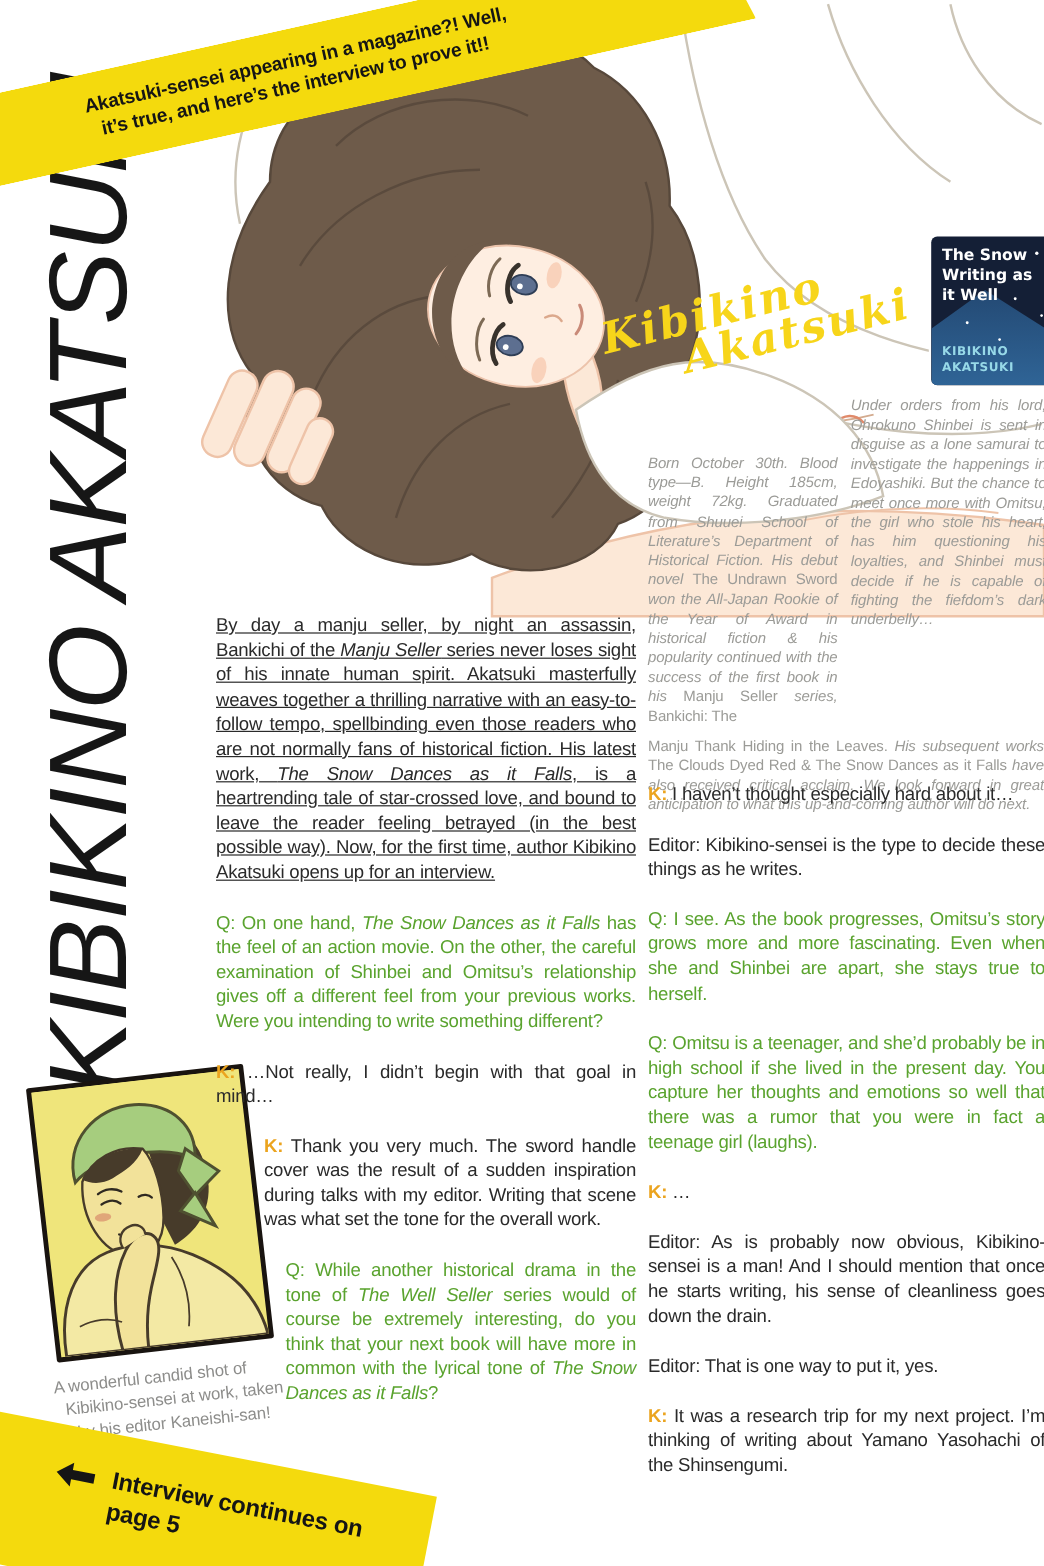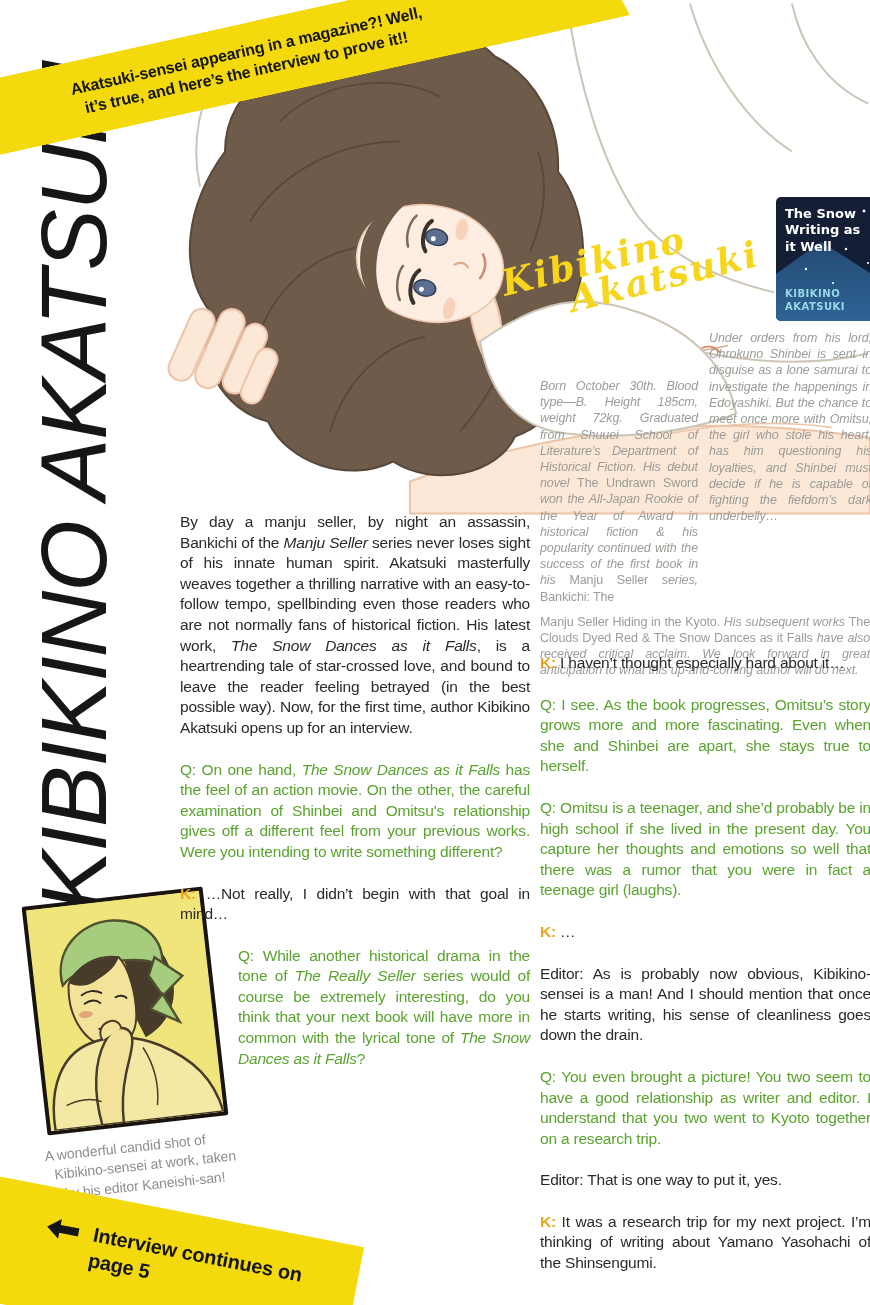--- a/index.html
+++ b/index.html
@@ -73,21 +73,21 @@
     text-align:justify;letter-spacing:-.1px;}
   #profile .cols{display:flex;gap:11px;}
   #profile .col1{width:158px;flex:none;margin-top:48px;}
   #profile .col2{flex:1;}
   #profile em{font-style:normal;}
   #profile .bio2{margin-top:9px;width:330px;}
   
   .flowcol{position:absolute;z-index:3;font-size:15.5px;line-height:20.6px;text-align:justify;letter-spacing:-.2px;}
   #article-left{left:180px;top:512px;width:350px;}
   #interview-right{left:540px;top:632px;width:331px;}
-  #intro{color:var(--text-black);margin-bottom:2px;}
+  #intro{color:var(--text-black);margin-bottom:2px;text-decoration:underline;}
   .item{margin-top:21px;}
   .item.s-q{color:var(--q-green);font-weight:400;}
   .item.s-k{color:var(--text-black);}
   .item.s-k .pre{color:var(--k-orange);font-weight:700;}
   .item.s-ed{color:var(--text-black);}
   .item em{font-style:italic;}
   
   #photo{
     position:absolute;left:34px;top:896px;width:182px;height:230px;
     transform:rotate(-6.5deg);z-index:2;
@@ -218,39 +218,40 @@
       <span>KIBIKINO</span>
       <span>AKATSUKI</span>
     </div>
   </div>
 
   <div id="profile" class="profile">
     <div class="cols">
       <p class="col1">Born October 30th. Blood type—B. Height 185cm, weight 72kg. Graduated from Shuuei School of Literature’s Department of Historical Fiction. His debut novel <em>The Undrawn Sword</em> won the All-Japan Rookie of the Year of Award in historical fiction &amp; his popularity continued with the success of the first book in his <em>Manju Seller</em> series, <em>Bankichi: The</em></p>
       <p class="col2">Under orders from his lord, Ohrokuno Shinbei is sent in disguise as a lone samurai to investigate the happenings in Edoyashiki. But the chance to meet once more with Omitsu, the girl who stole his heart, has him questioning his loyalties, and Shinbei must decide if he is capable of fighting the fiefdom’s dark underbelly…</p>
     </div>
-    <p class="bio2"><em>Manju Seller Hiding in the Kyoto.</em> His subsequent works <em>The Clouds Dyed Red &amp; The Snow Dances as it Falls</em> have also received critical acclaim. We look forward in great anticipation to what this up-and-coming author will do next.</p>
+    <p class="bio2"><em>Manju Thank Hiding in the Leaves.</em> His subsequent works <em>The Clouds Dyed Red &amp; The Snow Dances as it Falls</em> have also received critical acclaim. We look forward in great anticipation to what this up-and-coming author will do next.</p>
   </div>
 
   <div id="article-left" class="flowcol">
     <p id="intro">By day a manju seller, by night an assassin, Bankichi of the <em>Manju Seller</em> series never loses sight of his innate human spirit. Akatsuki masterfully weaves together a thrilling narrative with an easy-to-follow tempo, spellbinding even those readers who are not normally fans of historical fiction. His latest work, <em>The Snow Dances as it Falls</em>, is a heartrending tale of star-crossed love, and bound to leave the reader feeling betrayed (in the best possible way). Now, for the first time, author Kibikino Akatsuki opens up for an interview.</p>
     <div id="interview-left">
         <p class="item s-q"><span class="pre">Q:</span> On one hand, <em>The Snow Dances as it Falls</em> has the feel of an action movie. On the other, the careful examination of Shinbei and Omitsu’s relationship gives off a different feel from your previous works. Were you intending to write something different?</p>
         <p class="item s-k"><span class="pre">K:</span> …Not really, I didn’t begin with that goal in mind…</p>
-        <p class="item s-q" style="margin-left: 58px;"><span class="pre">Q:</span> While another historical drama in the tone of <em>The Really Seller</em> series would of course be extremely interesting, do you think that your next book will have more in common with the lyrical tone of <em>The Snow Dances as it Falls</em>?</p>
+        <p class="item s-k" style="margin-left: 40px;"><span class="pre">K:</span> Thank you very much. The sword handle cover was the result of a sudden inspiration during talks with my editor. Writing that scene was what set the tone for the overall work.</p>
+        <p class="item s-q" style="margin-left: 58px;"><span class="pre">Q:</span> While another historical drama in the tone of <em>The Well Seller</em> series would of course be extremely interesting, do you think that your next book will have more in common with the lyrical tone of <em>The Snow Dances as it Falls</em>?</p>
       </div>
   </div>
 
   <div id="interview-right" class="flowcol">
       <p class="item s-k"><span class="pre">K:</span> I haven’t thought especially hard about it…</p>
+      <p class="item s-ed"><span class="pre">Editor:</span> Kibikino-sensei is the type to decide these things as he writes.</p>
       <p class="item s-q"><span class="pre">Q:</span> I see. As the book progresses, Omitsu’s story grows more and more fascinating. Even when she and Shinbei are apart, she stays true to herself.</p>
       <p class="item s-q"><span class="pre">Q:</span> Omitsu is a teenager, and she’d probably be in high school if she lived in the present day. You capture her thoughts and emotions so well that there was a rumor that you were in fact a teenage girl (laughs).</p>
       <p class="item s-k"><span class="pre">K:</span> …</p>
       <p class="item s-ed"><span class="pre">Editor:</span> As is probably now obvious, Kibikino-sensei is a man! And I should mention that once he starts writing, his sense of cleanliness goes down the drain.</p>
-      <p class="item s-q"><span class="pre">Q:</span> You even brought a picture! You two seem to have a good relationship as writer and editor. I understand that you two went to Kyoto together on a research trip.</p>
       <p class="item s-ed"><span class="pre">Editor:</span> That is one way to put it, yes.</p>
       <p class="item s-k"><span class="pre">K:</span> It was a research trip for my next project. I’m thinking of writing about Yamano Yasohachi of the Shinsengumi.</p>
     </div>
 
   <div id="photo">
     <svg viewBox="0 0 176 226" aria-hidden="true">
       <rect width="176" height="226" fill="#efe57b"></rect>
 
       <path d="M84,38 C122,32 142,60 140,96 C138,122 120,136 106,142 L94,110 C100,84 94,58 84,38 Z" fill="#473b2a"></path>
 

